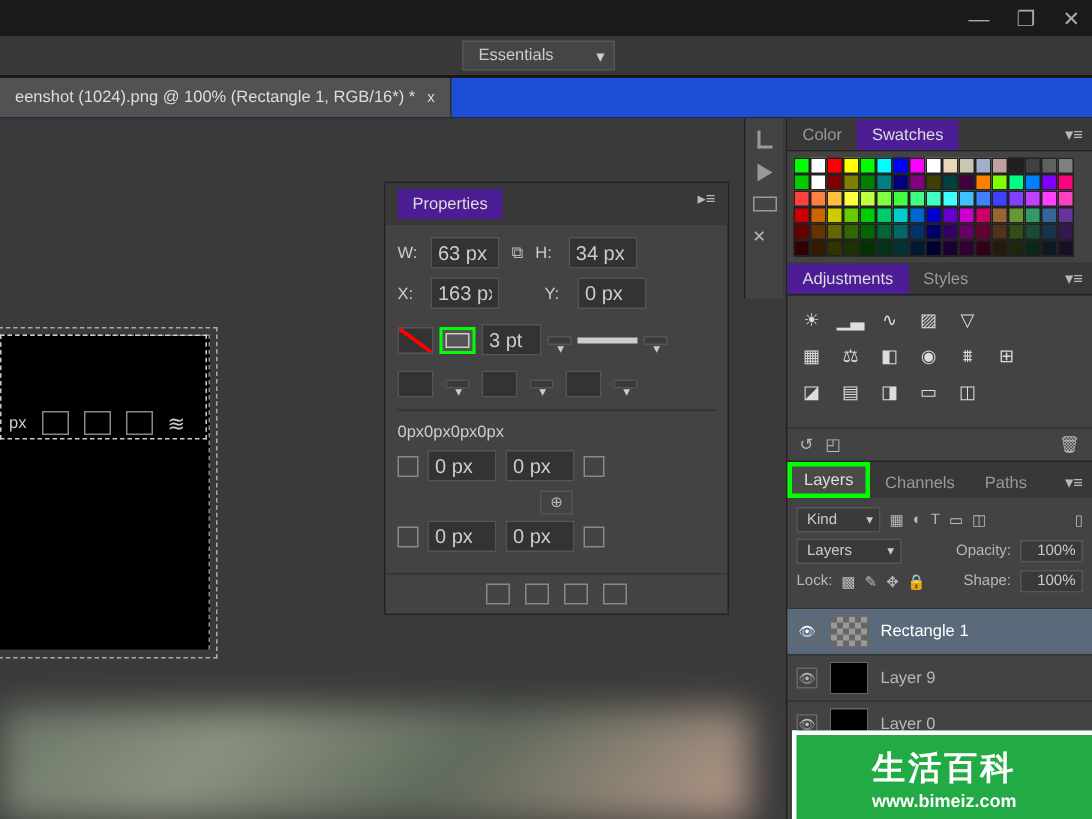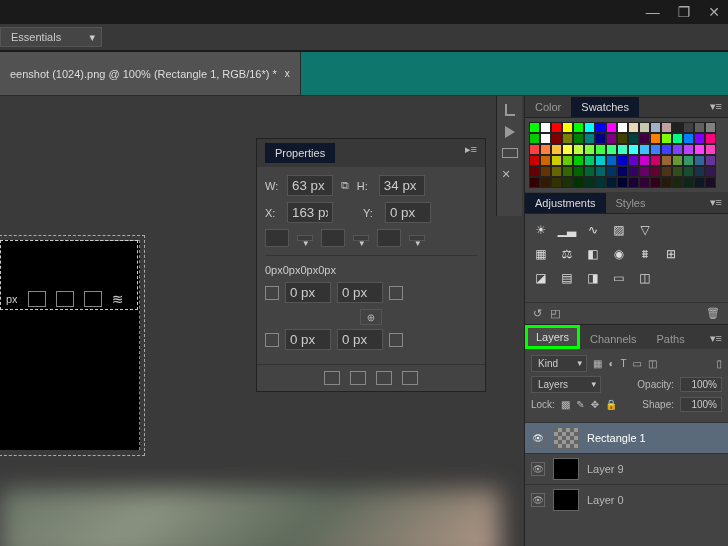--- a/index.html
+++ b/index.html
@@ -1,35 +1,35 @@
 <!DOCTYPE html>
 <html><head>
 <meta charset="utf-8">
 <style>
 * { margin:0; padding:0; box-sizing:border-box; font-family:"Segoe UI",Tahoma,sans-serif; }
 body { background:#3a3a3a; width:728px; height:546px; overflow:hidden; color:#b8b8b8; font-size:11px; position:relative; }
 .titlebar { height:24px; background:#1a1a1a; display:flex; justify-content:flex-end; align-items:center; padding-right:8px; gap:18px; }
 .titlebar span { color:#aaa; font-size:14px; cursor:default; }
-.workspace-bar { height:28px; background:#383838; border-bottom:2px solid #1a1a1a; display:flex; justify-content:flex-start; align-items:center; padding-right:10px; }
+.workspace-bar { height:28px; background:#383838; border-bottom:2px solid #1a1a1a; display:flex; justify-content:center; align-items:center; padding-right:10px; }
 .workspace-dd { background:#454545; border:1px solid #555; padding:3px 40px 3px 10px; font-size:11px; color:#ccc; position:relative; }
 .workspace-dd::after { content:"▾"; position:absolute; right:6px; top:3px; }
-.tabbar { height:44px; background:#0f766e; display:flex; border-bottom:1px solid #2a2a2a; }
+.tabbar { height:27px; background:#1d4ed8; display:flex; border-bottom:1px solid #2a2a2a; }
 .doctab { background:#525252; padding:5px 10px; font-size:11px; color:#ddd; display:flex; align-items:center; gap:8px; border-right:1px solid #2a2a2a; }
 .doctab .x { font-size:10px; }
 .main { position:relative; height:468px; }
 .canvas-area { position:absolute; left:0; top:144px; width:140px; height:210px; background:#000; border-right:1px dashed #888; border-top:1px dashed #888; }
 .canvas-area::before { content:""; position:absolute; top:-6px; left:-6px; right:-6px; bottom:-6px; border:1px dashed #aaa; pointer-events:none; }
 .options-row { position:absolute; left:0; top:190px; height:26px; display:flex; align-items:center; gap:10px; padding-left:6px; color:#ccc; }
 .options-row .ico { width:18px; height:16px; border:1px solid #888; display:inline-block; }
 .side-tools { position:absolute; right:206px; top:0; width:26px; height:120px; background:#434343; border-left:1px solid #222; display:flex; flex-direction:column; align-items:center; gap:10px; padding-top:8px; }
 .side-tools div { width:16px; height:16px; }
 .rpanel { position:absolute; right:0; top:0; width:204px; background:#434343; height:100%; border-left:1px solid #222; }
 .panel-tabs { display:flex; background:#383838; border-bottom:1px solid #222; height:22px; align-items:flex-end; }
 .ptab { padding:4px 10px; font-size:11px; color:#999; }
-.ptab.active { background:#0f172a; color:#ddd; }
+.ptab.active { background:#4c1d95; color:#ddd; }
 .swatches { padding:4px; background:#434343; }
 .sw-row { display:flex; }
 .sw { width:11px; height:11px; border:1px solid #222; }
 .adjustments { padding:8px; }
 .adj-title { color:#ccc; font-size:11px; font-weight:bold; margin-bottom:6px; }
 .adj-row { display:flex; gap:10px; margin-bottom:8px; color:#ddd; font-size:12px; }
 .adj-row span { display:inline-flex; width:16px; height:16px; align-items:center; justify-content:center; }
 .adj-bottom { padding:4px 8px; border-top:1px solid #333; display:flex; gap:8px; }
 .layers-panel { border-top:1px solid #222; }
 .layers-tabs { display:flex; background:#383838; height:24px; align-items:flex-end; }
@@ -125,20 +125,28 @@
         <label>H:</label>
         <input class="field" value="34 px" style="">
       </div>
       <div class="wh-row">
         <label>X:</label>
         <input class="field" value="163 px" style="">
         <span style="width:14px;"></span>
         <label>Y:</label>
         <input class="field" value="0 px" style="">
       </div>
+      <div class="stroke-row">
+        <div class="stroke-box none"></div>
+        <div class="stroke-box green"></div>
+        <input class="field" style="width: 40px;" value="3 pt">
+        <div class="dd" style="width:16px;padding:2px;"></div>
+        <div class="stroke-sample"></div>
+        <div class="dd" style="width:16px;padding:2px;"></div>
+      </div>
       <div class="wh-row">
         <div class="stroke-box"></div>
         <div class="dd" style="width:16px;padding:2px;"></div>
         <div class="stroke-box"></div>
         <div class="dd" style="width:16px;padding:2px;"></div>
         <div class="stroke-box"></div>
         <div class="dd" style="width:16px;padding:2px;"></div>
       </div>
       <div class="sep"></div>
       <div style="color:#ccc;margin-bottom:6px;">0px0px0px0px</div>
@@ -376,14 +384,18 @@
           <div class="layer-item">
             <div class="eye">👁</div>
             <div class="thumb "></div>
             <span>Layer 0</span>
           </div>
         </div>
     </div>
 
   </div>
 
+  <div class="watermark">
+    <div class="zh">生活百科</div>
+    <div class="url">www.bimeiz.com</div>
+  </div>
 
 </div>
 
 </body></html>

